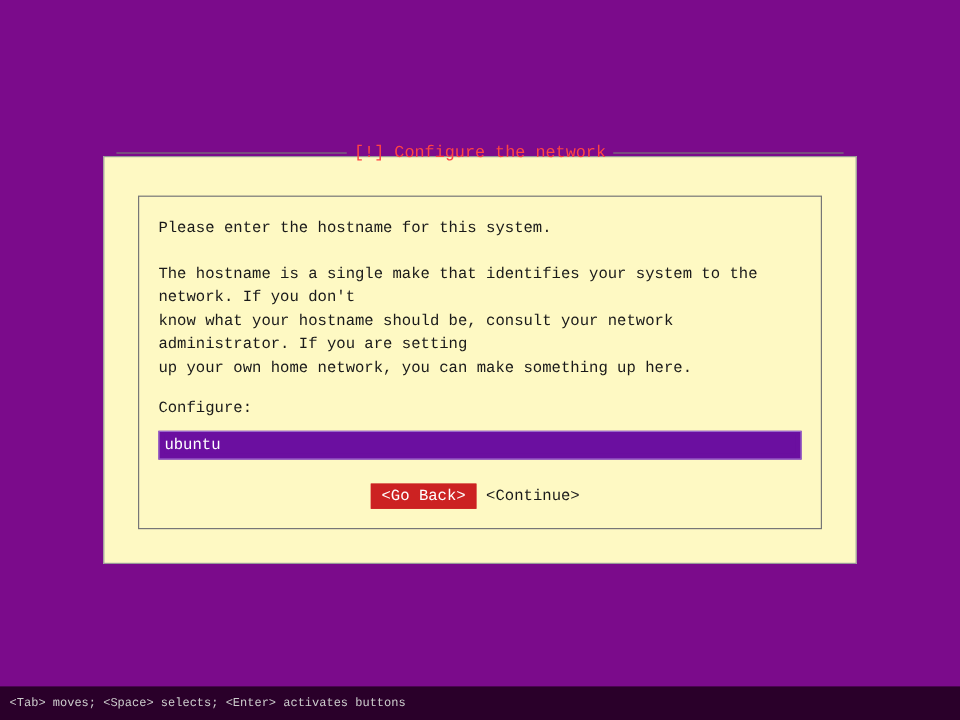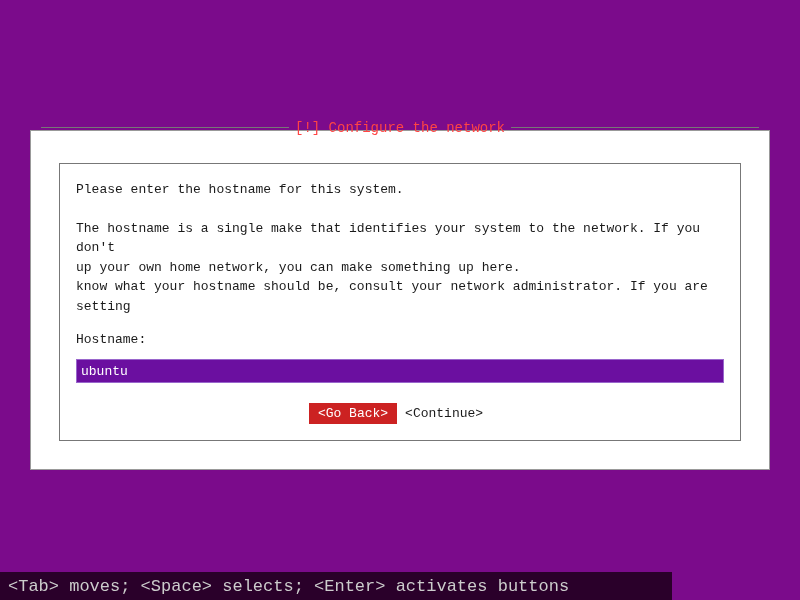--- a/index.html
+++ b/index.html
@@ -22,22 +22,22 @@
       width: 800px;
       height: 600px;
       background-color: #7b0b8b;
       display: flex;
       flex-direction: column;
       align-items: center;
       justify-content: center;
     }
 
     #dialog {
-      width: 740px;
-      background-color: #ffffff;
+      width: 628px;
+      background-color: #fef9c3;
       border: 1px solid #999;
       position: relative;
       padding: 16px;
     }
 
     #dialog-border {
       border: 1px solid #777;
       margin: 16px 12px 12px 12px;
       padding: 16px;
     }
@@ -101,25 +101,25 @@
     #continue-button {
       background-color: transparent;
       color: #1a1a1a;
       border: none;
     }
 
     #status-bar {
       position: absolute;
       bottom: 0;
       left: 0;
-      width: 672px;
+      width: 800px;
       background-color: #2a002a;
       color: #cccccc;
       font-family: 'Courier New', Courier, monospace;
-      font-size: 17px;
+      font-size: 10px;
       padding: 4px 8px;
       height: 28px;
       display: flex;
       align-items: center;
     }
 
     .title-with-lines {
       display: flex;
       align-items: center;
       position: absolute;
@@ -153,25 +153,25 @@
       <span class="title-text">[!] Configure the network</span>
       <div class="title-line"></div>
     </div>
 
     <div id="dialog-border">
 
       <div id="description">
         <div>Please enter the hostname for this system.</div>
         <br>
         <div>The hostname is a single make that identifies your system to the network. If you don't</div>
+        <div>know what your hostname should be, consult your network administrator. If you are setting</div>
         <div>up your own home network, you can make something up here.</div>
-        <div>know what your hostname should be, consult your network administrator. If you are setting</div>
       </div>
 
-      <div id="hostname-label">Hostname:</div>
+      <div id="hostname-label">Configure:</div>
 
       <div id="hostname-input-wrapper">
         <input id="hostname-input" type="text" value="ubuntu" style="">
       </div>
 
       <div id="buttons-row">
         <button id="go-back-button" class="dialog-button">&lt;Go Back&gt;</button>
         <button id="continue-button" class="dialog-button">&lt;Continue&gt;</button>
       </div>
 

